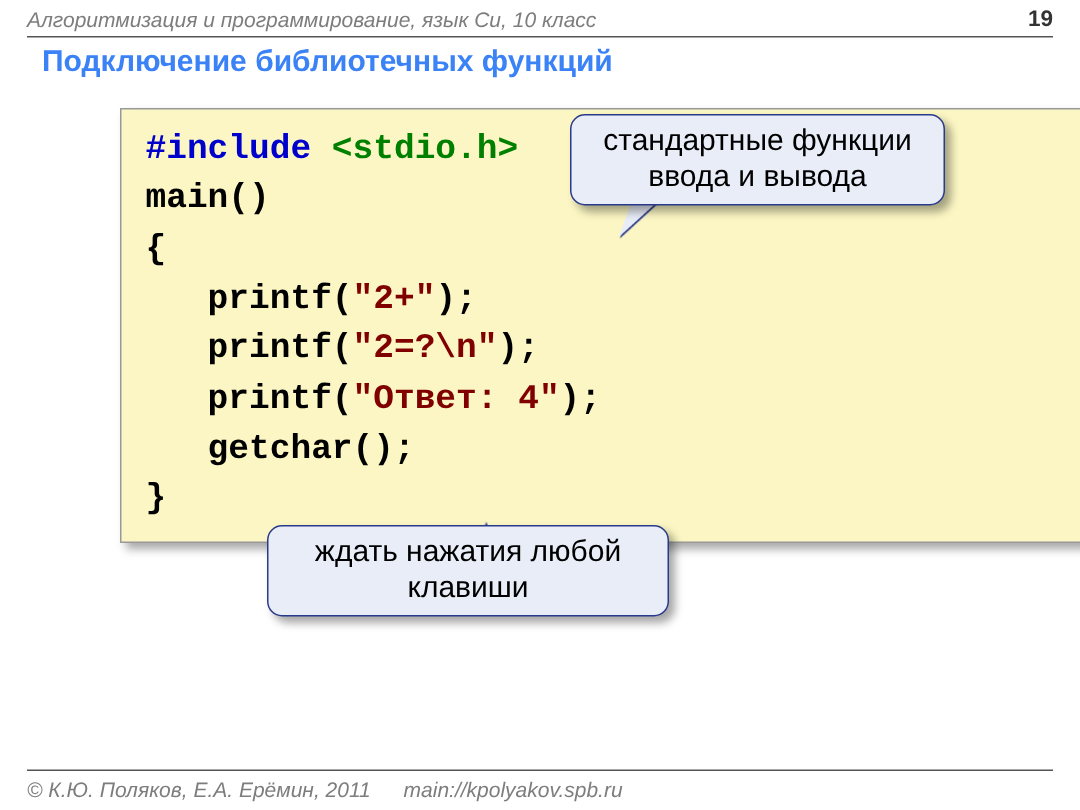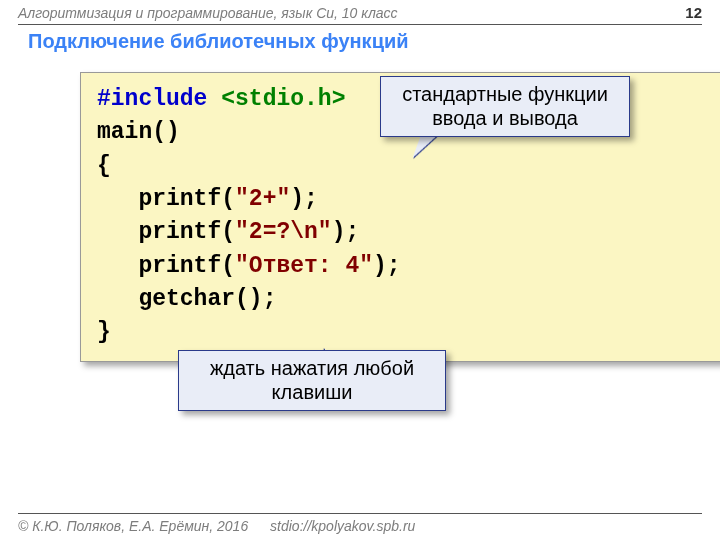--- a/index.html
+++ b/index.html
@@ -57,21 +57,21 @@
     color: #000;
     margin-left: 44px;
   }
   .kw-blue { color: #0000cc; }
   .kw-green { color: #008000; }
   .str-maroon { color: #800000; }
   .callout {
     position: absolute;
     background: #e9edf7;
     border: 1.5px solid #2a3a8a;
-    border-radius: 0;
+    border-radius: 10px;
     box-shadow: 4px 4px 6px rgba(0,0,0,0.35);
     padding: 6px 16px;
     font-size: 20px;
     color: #000;
     text-align: center;
     line-height: 1.18;
   }
   .callout1 {
     top: 76px; left: 380px;
     width: 250px;
@@ -109,21 +109,21 @@
     border-top: 1px solid #555;
     padding-top: 4px;
   }
   .footer .url { margin-left: 18px; }
 </style>
 </head>
 <body>
 
 <div class="header-bar">
   <span>Алгоритмизация и программирование, язык Си, 10 класс</span>
-  <span class="page-num">12</span>
+  <span class="page-num">19</span>
 </div>
 <div class="divider-top"></div>
 
 <div class="title">Подключение библиотечных функций</div>
 
 <div class="code-block"><span class="kw-blue">#include </span><span class="kw-green">&lt;stdio.h&gt;</span>
 <span>main()</span>
 <span>{</span>
 <span>   printf(</span><span class="str-maroon">"2+"</span><span>);</span>
 <span>   printf(</span><span class="str-maroon">"2=?\n"</span><span>);</span>
@@ -131,15 +131,15 @@
 <span>   getchar();</span>
 <span>}</span></div>
 
 <div class="tail tail1"></div>
 <div class="callout callout1">стандартные функции<br>ввода и вывода</div>
 
 <div class="tail tail2"></div>
 <div class="callout callout2">ждать нажатия любой<br>клавиши</div>
 
 <div class="footer">
-  <span>© К.Ю. Поляков, Е.А. Ерёмин, 2016</span>
-  <span class="url">stdio://kpolyakov.spb.ru</span>
+  <span>© К.Ю. Поляков, Е.А. Ерёмин, 2011</span>
+  <span class="url">main://kpolyakov.spb.ru</span>
 </div>
 
 </body></html>

